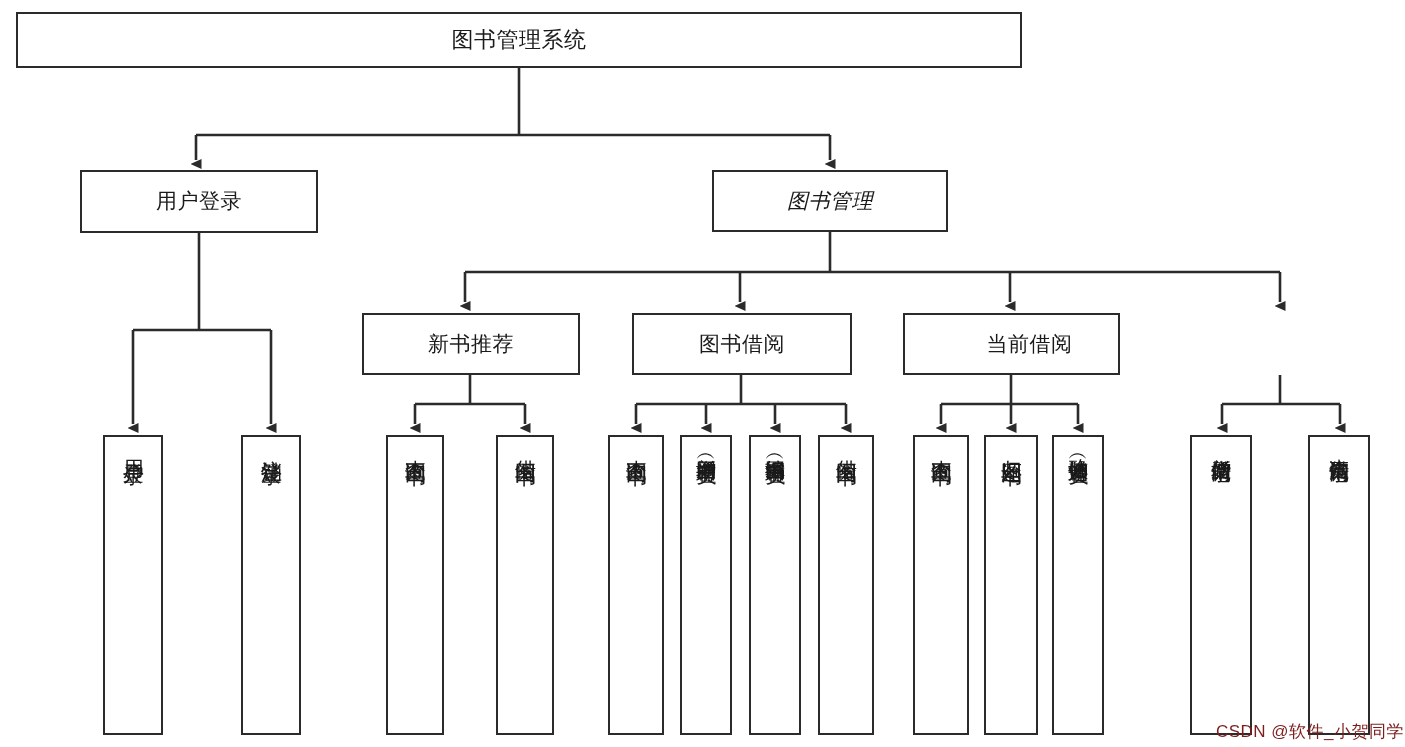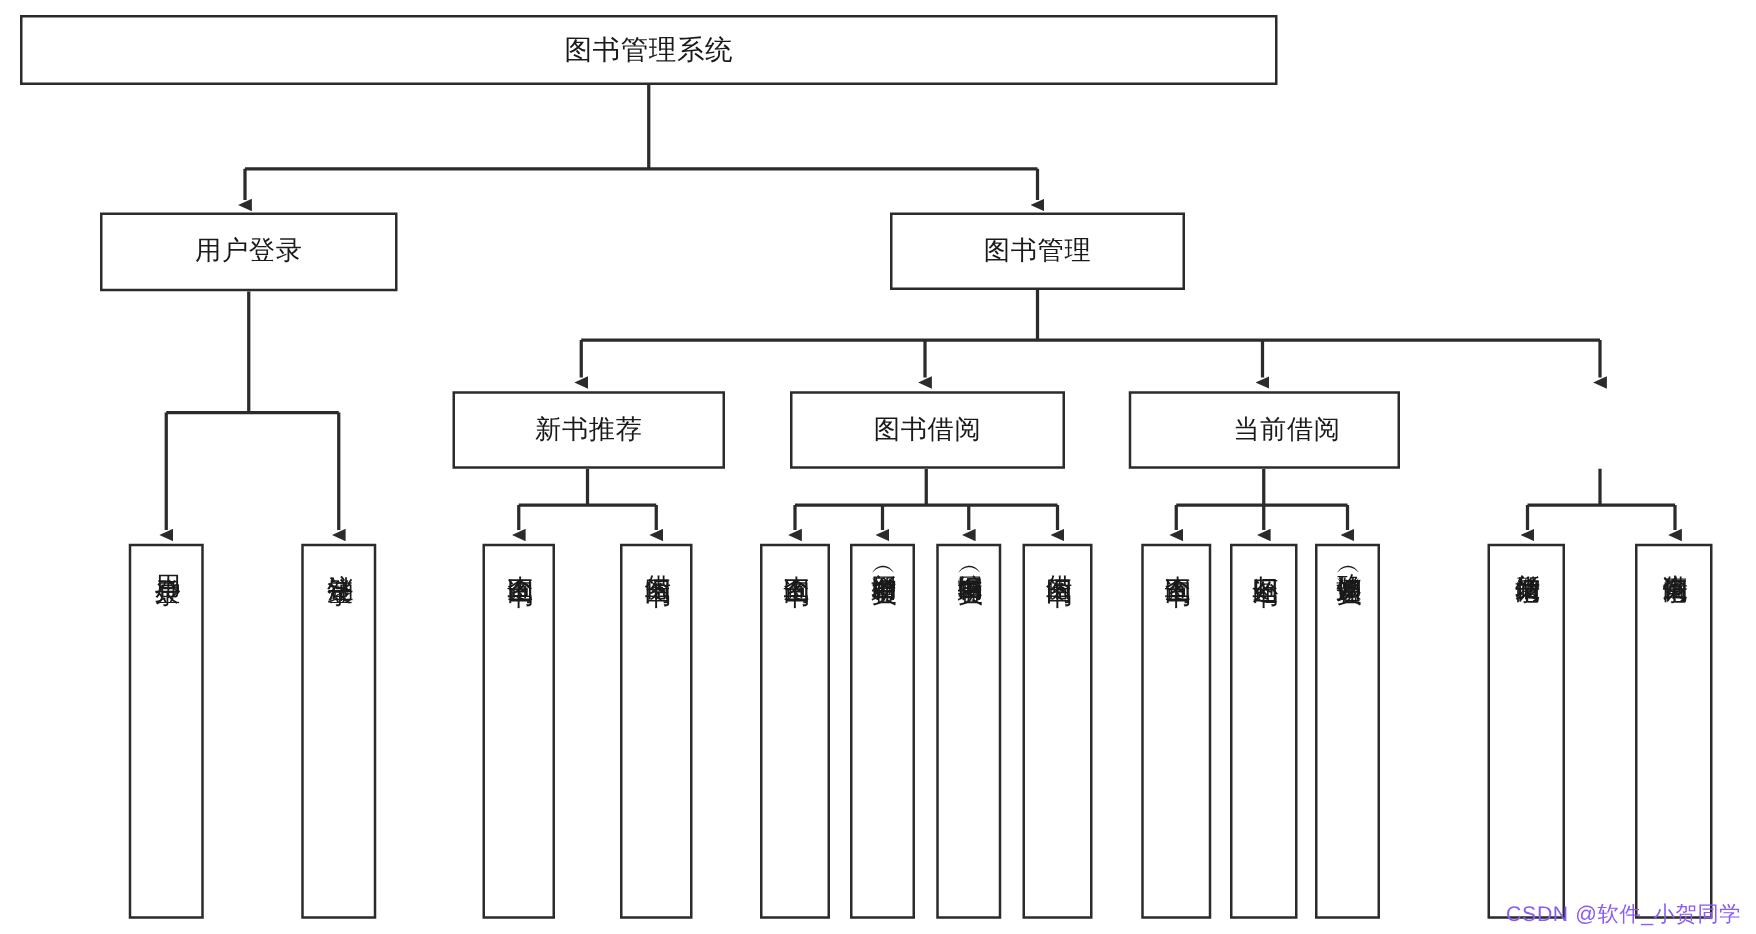--- a/index.html
+++ b/index.html
@@ -39,23 +39,23 @@
     text-orientation:upright;
     font-size:21px;
     line-height:1.18;
     letter-spacing:2px;
     white-space:nowrap;
   }
   .v-node.tall .lbl{font-size:20px;letter-spacing:1px;}
 
   #watermark{
     position:absolute;
-    right:12px;bottom:4px;
+    right:1px;bottom:4px;
     font-size:17px;
-    color:#8b5cf6;
+    color:#7f1d1d;
     z-index:5;
     white-space:nowrap;
     letter-spacing:0.5px;
   }
 </style>
 </head>
 <body>
 
 <div id="canvas">
 
@@ -110,21 +110,21 @@
     </g>
   </svg>
 
   <div class="node h-node title-node" style="left:16px;top:12px;width:1006px;height:56px;">
     <span class="lbl">图书管理系统</span>
   </div>
 
   <div class="node h-node" style="left:80px;top:170px;width:238px;height:63px;">
     <span class="lbl">用户登录</span>
   </div>
-  <div class="node h-node" style="left:712px;top:170px;width:236px;height:62px;">
+  <div class="node h-node" style="left:712px;top:170px;width:236px;height:62px;font-style:italic;">
     <span class="lbl">图书管理</span>
   </div>
 
   <div class="node h-node" style="left:632px;top:313px;width:220px;height:62px;">
     <span class="lbl">图书借阅</span>
   </div>
   <div class="node h-node" style="left:362px;top:313px;width:218px;height:62px;">
     <span class="lbl">新书推荐</span>
   </div>
   <div class="node h-node" style="left:903px;top:313px;width:217px;height:62px;padding-left:36px;">

